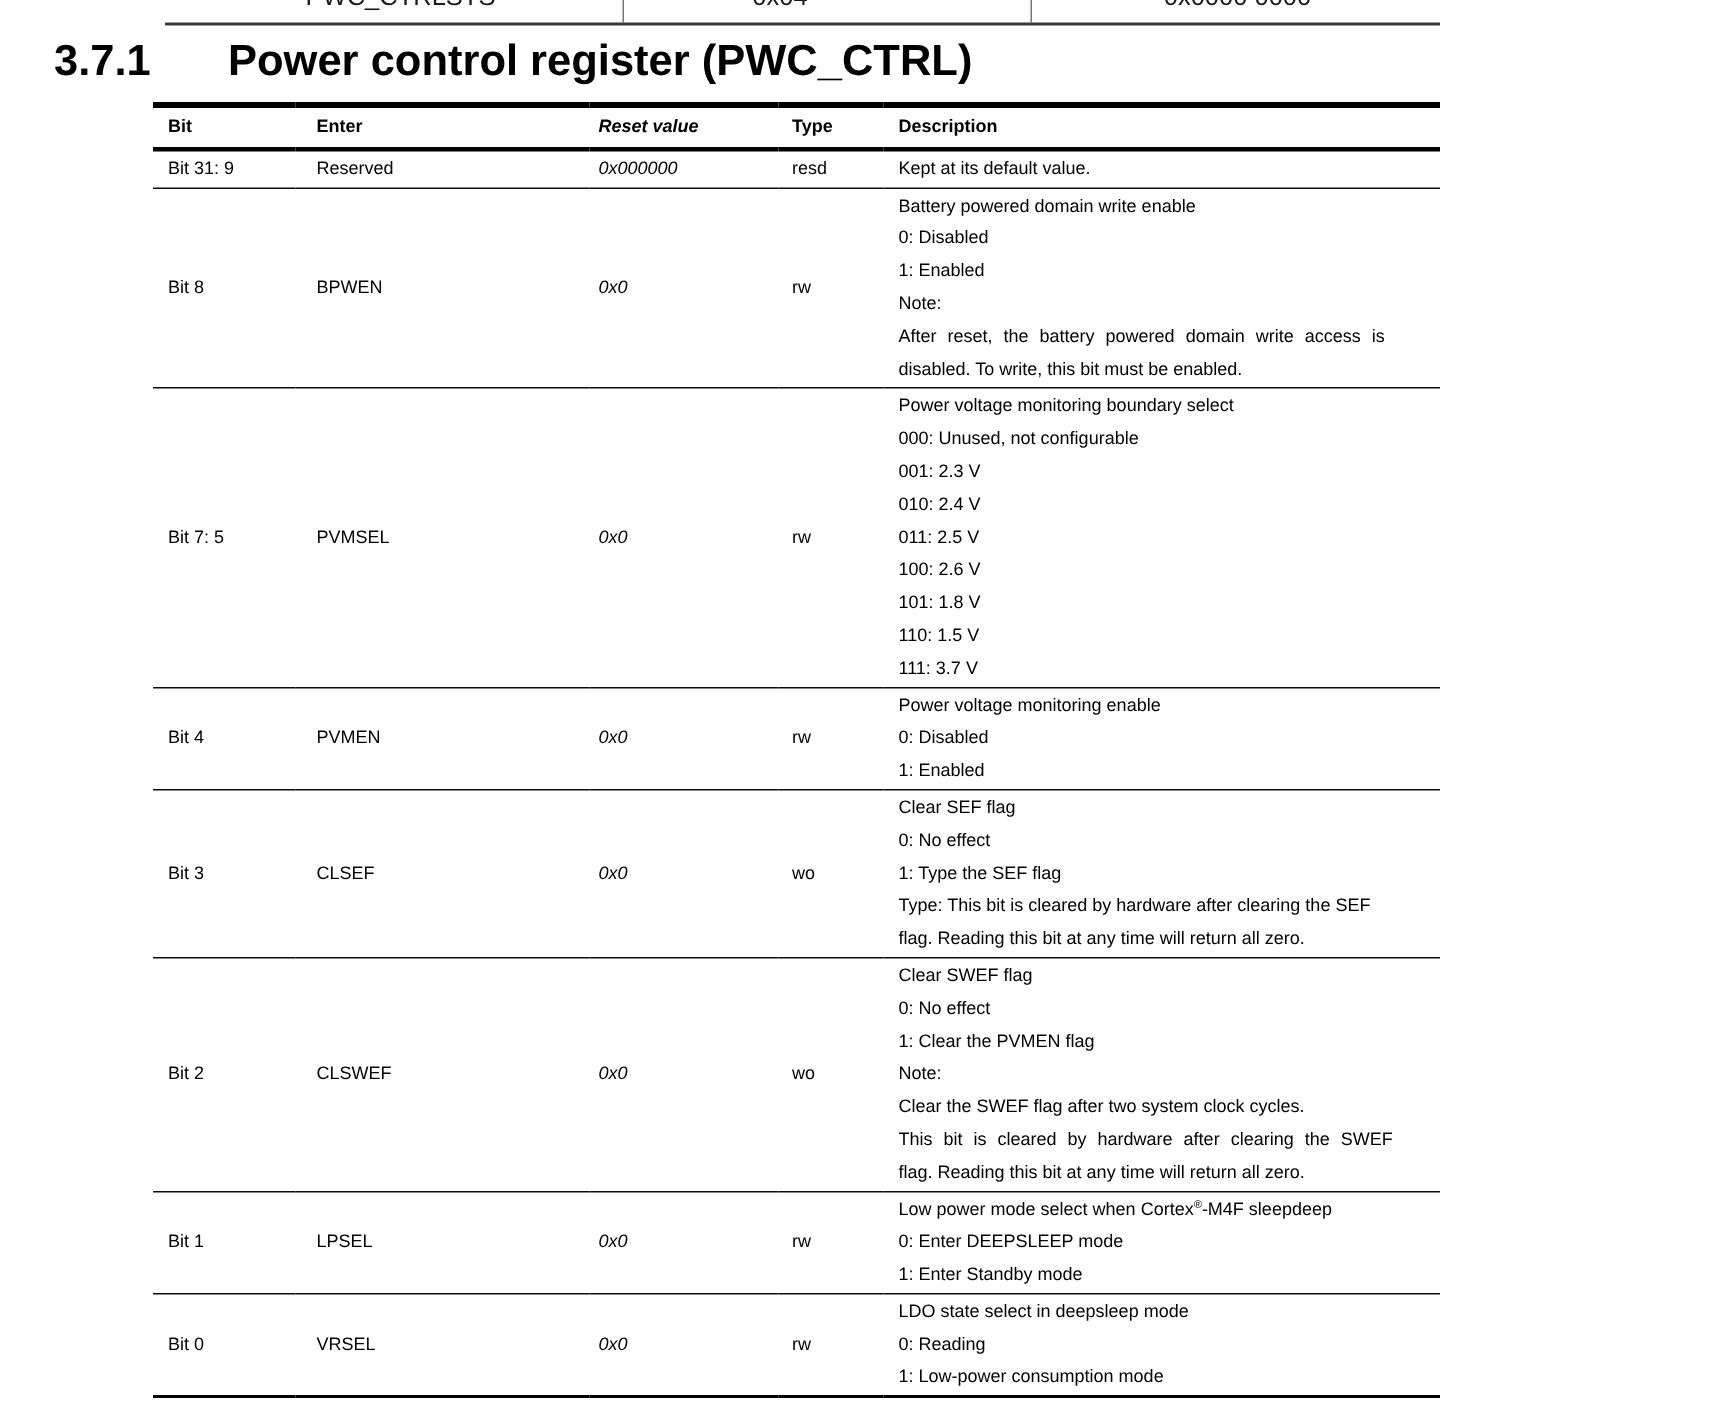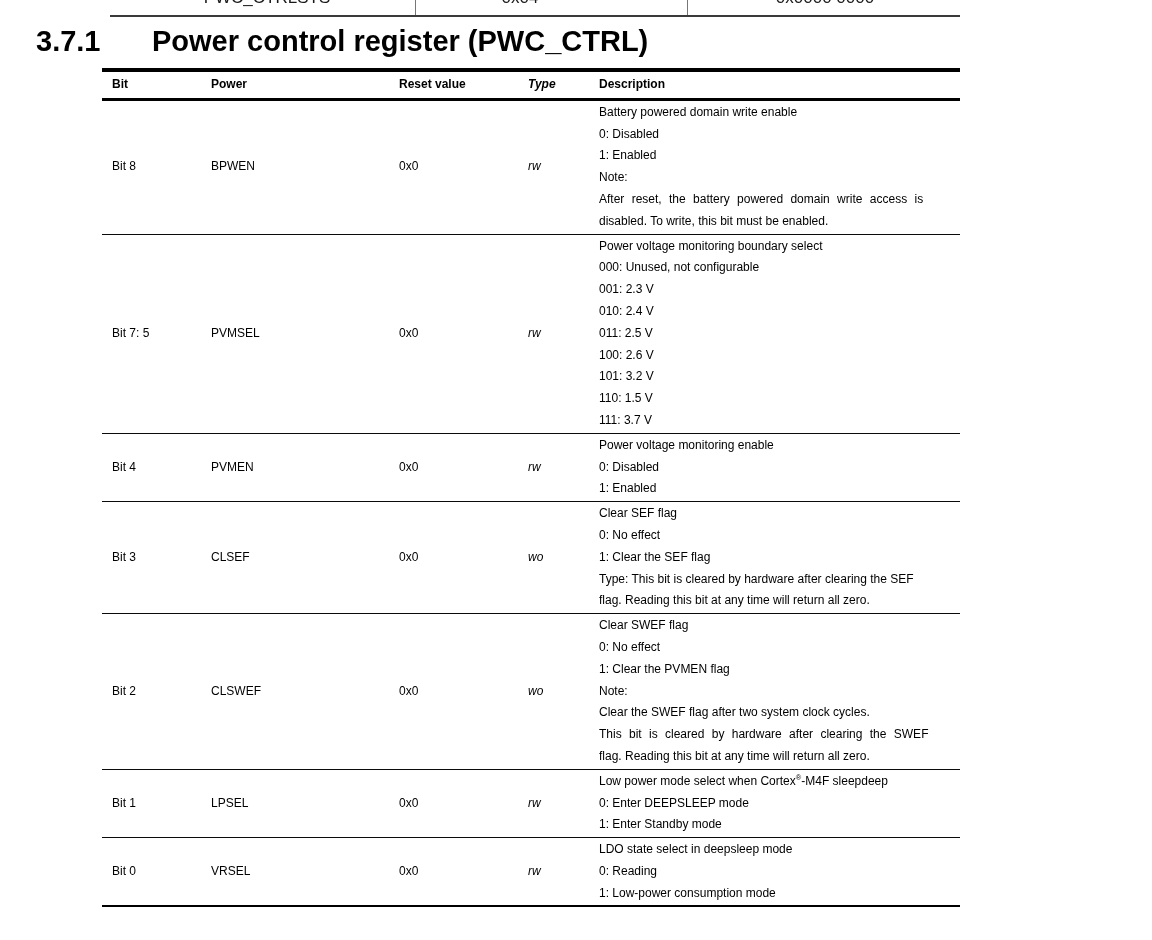--- a/index.html
+++ b/index.html
@@ -29,22 +29,22 @@
     font-size:12px; line-height:21.8px;
   }
   table.reg thead tr{border-bottom:3px solid #000;}
   table.reg th{font-weight:bold; text-align:left; padding:2px 0; white-space:nowrap;}
   table.reg tbody tr{border-bottom:1px solid #0a0a0a;}
   table.reg tbody tr:last-child{border-bottom:2px solid #000;}
   table.reg td{vertical-align:middle; padding:1px 0; white-space:nowrap;}
   table.reg td.desc{vertical-align:top; padding:1px 2px 1px 10px;}
   table.reg th:nth-child(1), table.reg td:nth-child(1){padding-left:10px;}
   table.reg th:nth-child(2), table.reg td:nth-child(2){padding-left:14px;}
-  table.reg th:nth-child(3), table.reg td:nth-child(3){padding-left:6px;}
-  table.reg th:nth-child(4), table.reg td:nth-child(4){padding-left:9px;font-style:italic;}
+  table.reg th:nth-child(3), table.reg td:nth-child(3){padding-left:6px;font-style:italic;}
+  table.reg th:nth-child(4), table.reg td:nth-child(4){padding-left:9px;}
   table.reg th:nth-child(5), table.reg td:nth-child(5){padding-left:10px;margin-top:47px;}
   .desc-line{white-space:nowrap;}
   .desc-line.just{word-spacing:4px;}
   sup{font-size:0.62em; line-height:0; vertical-align:super;}
   
   .scroll-strip{position:absolute; left:1128px; top:0; width:17px; height:940px; background:#f1f1f1;}
 </style>
 </head>
 <body>
 
@@ -68,27 +68,36 @@
     <colgroup>
       <col style="width:95px">
         <col style="width:196px">
         <col style="width:126px">
         <col style="width:70px">
         <col style="width:466px">
     </colgroup>
     <thead>
       <tr>
         <th>Bit</th>
-        <th>Power</th>
+        <th>Enter</th>
         <th>Reset value</th>
         <th>Type</th>
         <th>Description</th>
       </tr>
     </thead>
     <tbody id="rows">
+        <tr>
+          <td>Bit 31: 9</td>
+          <td>Reserved</td>
+          <td>0x000000</td>
+          <td>resd</td>
+          <td class="desc">
+            <div class="desc-line">Kept at its default value.</div>
+          </td>
+        </tr>
         <tr>
           <td>Bit 8</td>
           <td>BPWEN</td>
           <td>0x0</td>
           <td>rw</td>
           <td class="desc">
             <div class="desc-line">Battery powered domain write enable</div>
             <div class="desc-line">0: Disabled</div>
             <div class="desc-line">1: Enabled</div>
             <div class="desc-line">Note:</div>
@@ -101,21 +110,21 @@
           <td>PVMSEL</td>
           <td>0x0</td>
           <td>rw</td>
           <td class="desc">
             <div class="desc-line">Power voltage monitoring boundary select</div>
             <div class="desc-line">000: Unused, not configurable</div>
             <div class="desc-line">001: 2.3 V</div>
             <div class="desc-line">010: 2.4 V</div>
             <div class="desc-line">011: 2.5 V</div>
             <div class="desc-line">100: 2.6 V</div>
-            <div class="desc-line">101: 3.2 V</div>
+            <div class="desc-line">101: 1.8 V</div>
             <div class="desc-line">110: 1.5 V</div>
             <div class="desc-line">111: 3.7 V</div>
           </td>
         </tr>
         <tr>
           <td>Bit 4</td>
           <td>PVMEN</td>
           <td>0x0</td>
           <td>rw</td>
           <td class="desc">
@@ -125,21 +134,21 @@
           </td>
         </tr>
         <tr>
           <td>Bit 3</td>
           <td>CLSEF</td>
           <td>0x0</td>
           <td>wo</td>
           <td class="desc">
             <div class="desc-line">Clear SEF flag</div>
             <div class="desc-line">0: No effect</div>
-            <div class="desc-line">1: Clear the SEF flag</div>
+            <div class="desc-line">1: Type the SEF flag</div>
             <div class="desc-line">Type: This bit is cleared by hardware after clearing the SEF</div>
             <div class="desc-line">flag. Reading this bit at any time will return all zero.</div>
           </td>
         </tr>
         <tr>
           <td>Bit 2</td>
           <td>CLSWEF</td>
           <td>0x0</td>
           <td>wo</td>
           <td class="desc">

